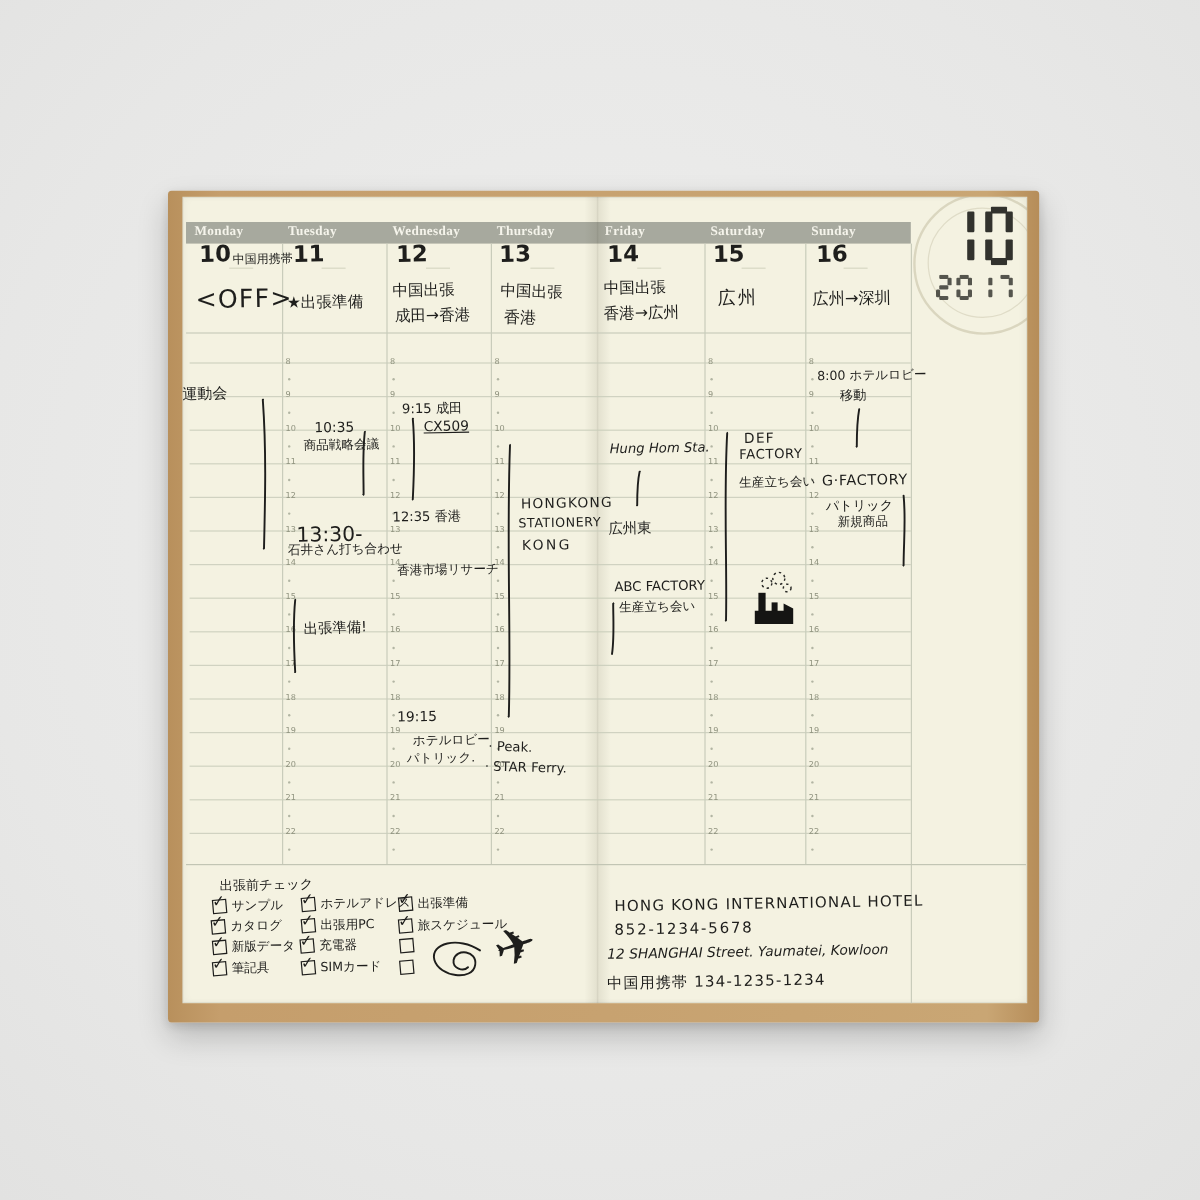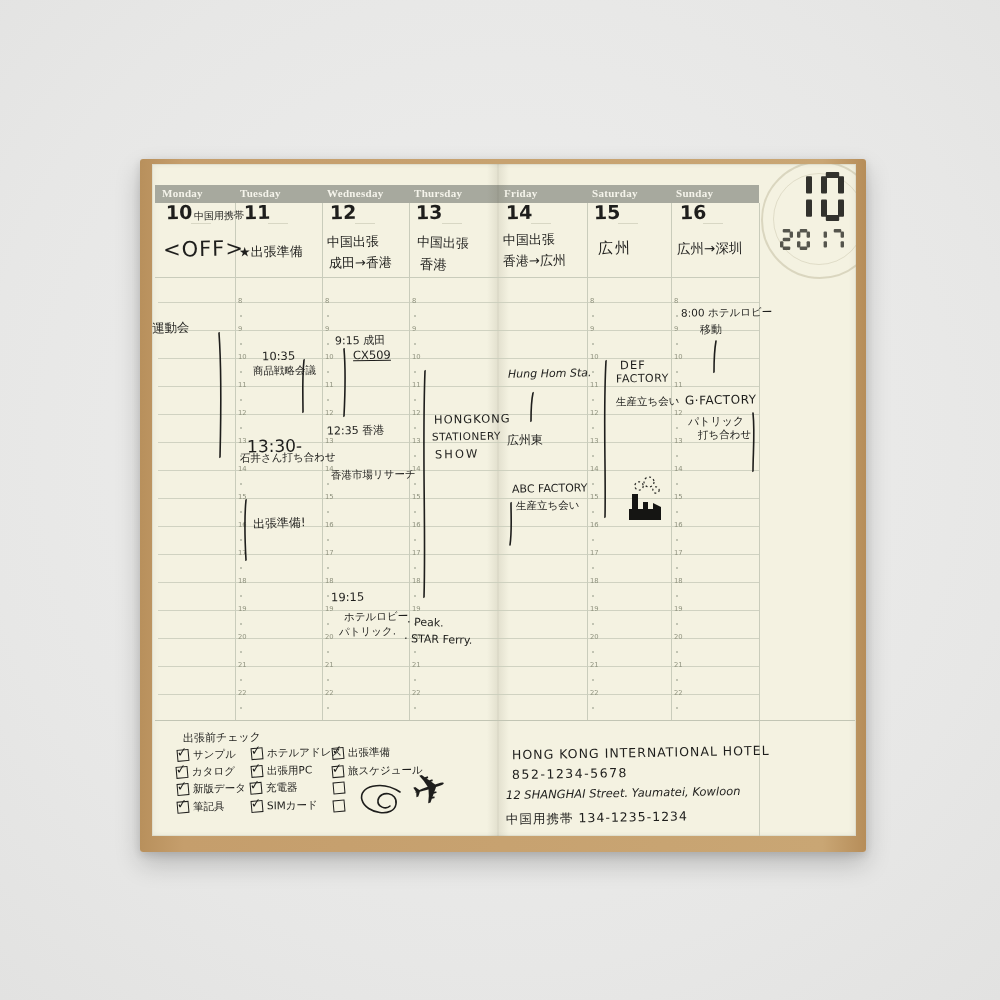--- a/index.html
+++ b/index.html
@@ -269,38 +269,38 @@
   <div class="hw r3" style="left:335px;top:333px;font-size:11px;">9:15 成田</div>
   <div class="hw r3" style="left:353px;top:348px;font-size:11.5px;text-decoration:underline;">CX509</div>
   <div class="hw r3" style="left:327px;top:423px;font-size:11px;">12:35 香港</div>
   <div class="hw r3" style="left:331px;top:468px;font-size:10.5px;">香港市場リサーチ</div>
   <div class="hw r3" style="left:331px;top:590px;font-size:11.5px;">19:15</div>
   <div class="hw r3" style="left:344px;top:610px;font-size:10.5px;">ホテルロビー</div>
   <div class="hw r3" style="left:339px;top:625px;font-size:10.5px;">パトリック.</div>
 
   <div class="hw r3" style="left:434px;top:412px;font-size:11.5px;letter-spacing:1px;">HONGKONG</div>
   <div class="hw r3" style="left:432px;top:430px;font-size:10.5px;letter-spacing:0.5px;">STATIONERY</div>
-  <div class="hw r3" style="left:435px;top:447px;font-size:11.5px;letter-spacing:2px;">SHOW</div>
+  <div class="hw r3" style="left:435px;top:447px;font-size:11.5px;letter-spacing:2px;">KONG</div>
   <div class="hw r2" style="left:407px;top:616px;font-size:11px;">· Peak.</div>
   <div class="hw r2" style="left:404px;top:633px;font-size:11px;">· STAR Ferry.</div>
 
   <div class="hw r3" style="left:508px;top:367px;font-size:11px;font-style:italic;">Hung Hom Sta.</div>
   <div class="hw r3" style="left:507px;top:432px;font-size:12px;">広州東</div>
   <div class="hw r3" style="left:512px;top:482px;font-size:11px;">ABC FACTORY</div>
   <div class="hw r3" style="left:516px;top:499px;font-size:10.5px;">生産立ち会い</div>
 
   <div class="hw r3" style="left:620px;top:358px;font-size:11.5px;letter-spacing:1px;">DEF</div>
   <div class="hw r3" style="left:616px;top:372px;font-size:11px;letter-spacing:0.5px;">FACTORY</div>
   <div class="hw r3" style="left:616px;top:395px;font-size:10.5px;">生産立ち会い</div>
 
   <div class="hw r3" style="left:681px;top:306px;font-size:10.5px;">8:00 ホテルロビー</div>
   <div class="hw r3" style="left:700px;top:322px;font-size:11px;">移動</div>
   <div class="hw r3" style="left:685px;top:393px;font-size:12px;letter-spacing:0.5px;">G·FACTORY</div>
   <div class="hw r3" style="left:688px;top:414px;font-size:11px;">パトリック</div>
-  <div class="hw r3" style="left:698px;top:428px;font-size:10.5px;">打ち合わせ</div>
+  <div class="hw r3" style="left:698px;top:428px;font-size:10.5px;">新規商品</div>
 
   <div class="hw r3" style="left:183px;top:730px;font-size:11px;">出張前チェック</div>
   <div class="cbrow r3" style="left:177px;top:748px;">
       <span class="cb checked"></span>
       <span class="cblabel">サンプル</span>
     </div>
   <div class="cbrow r3" style="left:176px;top:765px;">
       <span class="cb checked"></span>
       <span class="cblabel">カタログ</span>
     </div>

